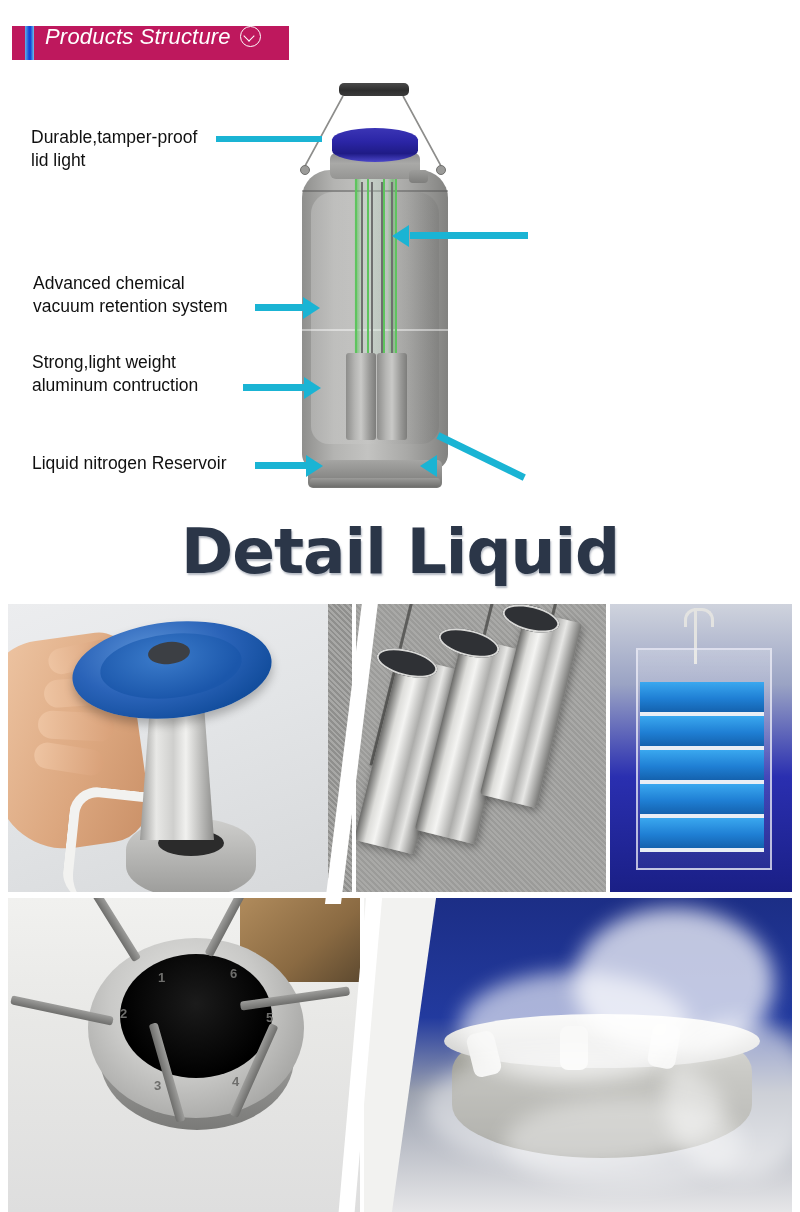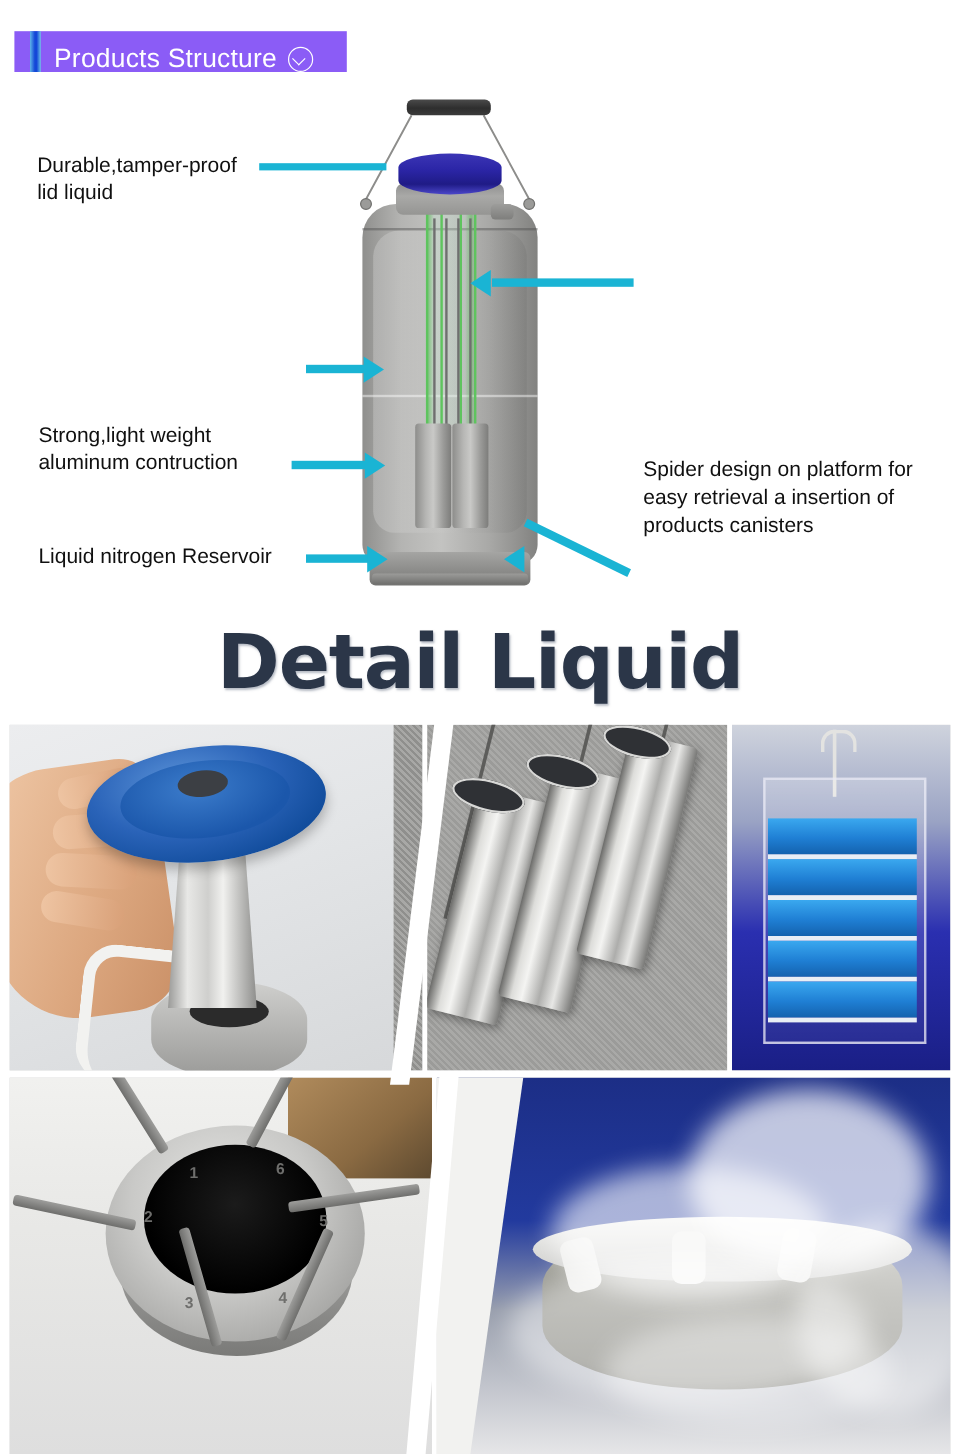--- a/index.html
+++ b/index.html
@@ -9,22 +9,22 @@
     background:#ffffff;
     font-family:"Liberation Sans", sans-serif;
     color:#111;
     overflow:hidden;
     position:relative;
   }
   
   .section-header{
     position:absolute;left:12px;top:26px;
     height:34px;width:277px;
-    background:#8b5cf6;
-    display:flex;align-items:flex-end;
+    background:#be185d;
+    display:flex;align-items:flex-start;font-style:italic;
   }
   .accent-bar{
     width:9px;height:34px;margin-left:13px;
     background:linear-gradient(90deg,#5fb4e8 0%,#1447d8 45%,#1447d8 62%,#6fc4e8 100%);
     flex:none;
   }
   .section-title{
     color:#ffffff;font-size:22px;line-height:1;
     margin-left:11px;letter-spacing:.2px;white-space:nowrap;
   }
@@ -322,27 +322,26 @@
       <div class="shaft"></div>
       <div class="head"></div>
     </div>
   <div class="arrow left ar-spider">
       <div class="diag"></div>
       <div class="head"></div>
     </div>
 
   <div class="labels">
     <div class="lbl lbl-lid">Durable,tamper-proof
-lid liquid</div>
+lid light</div>
+    <div class="lbl lbl-vac">Advanced chemical
+vacuum retention system</div>
     <div class="lbl lbl-res">Liquid nitrogen Reservoir</div>
     <div class="lbl lbl-alu">Strong,light weight
 aluminum contruction</div>
-    <div class="lbl lbl-spider">Spider design on platform for
-easy retrieval a insertion of
-products canisters</div>
   </div>
 </div>
 
 <div class="detail-heading">Detail Liquid</div>
 
 <div class="gallery">
 
   <div class="cell cell-1">
     <div class="ph p1">
       <div class="hand"></div>

